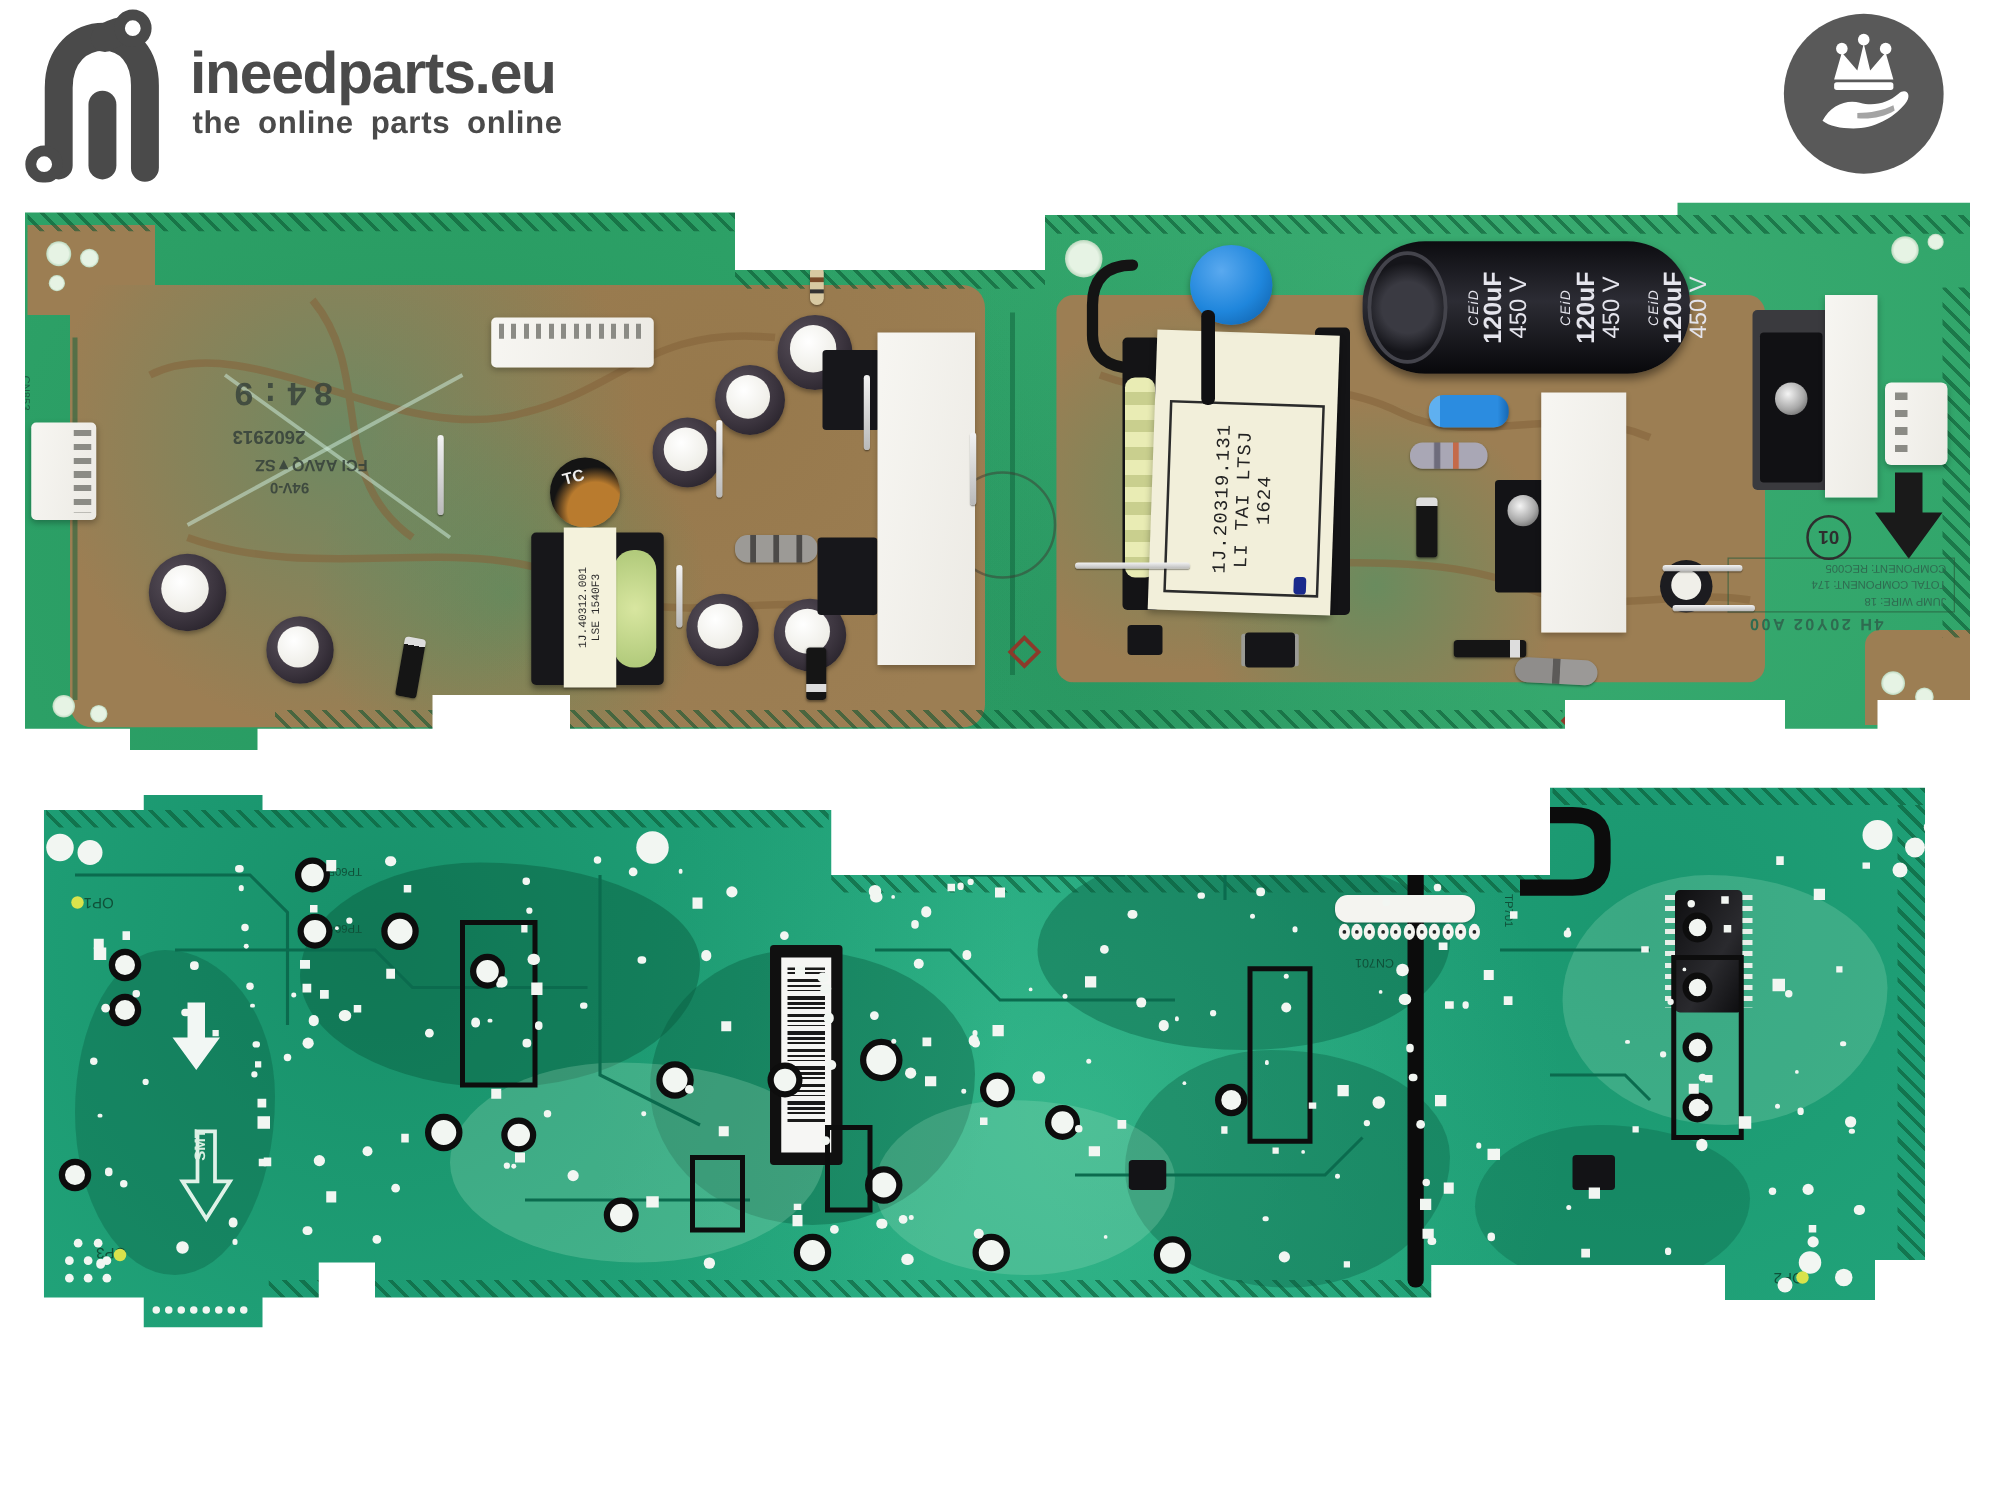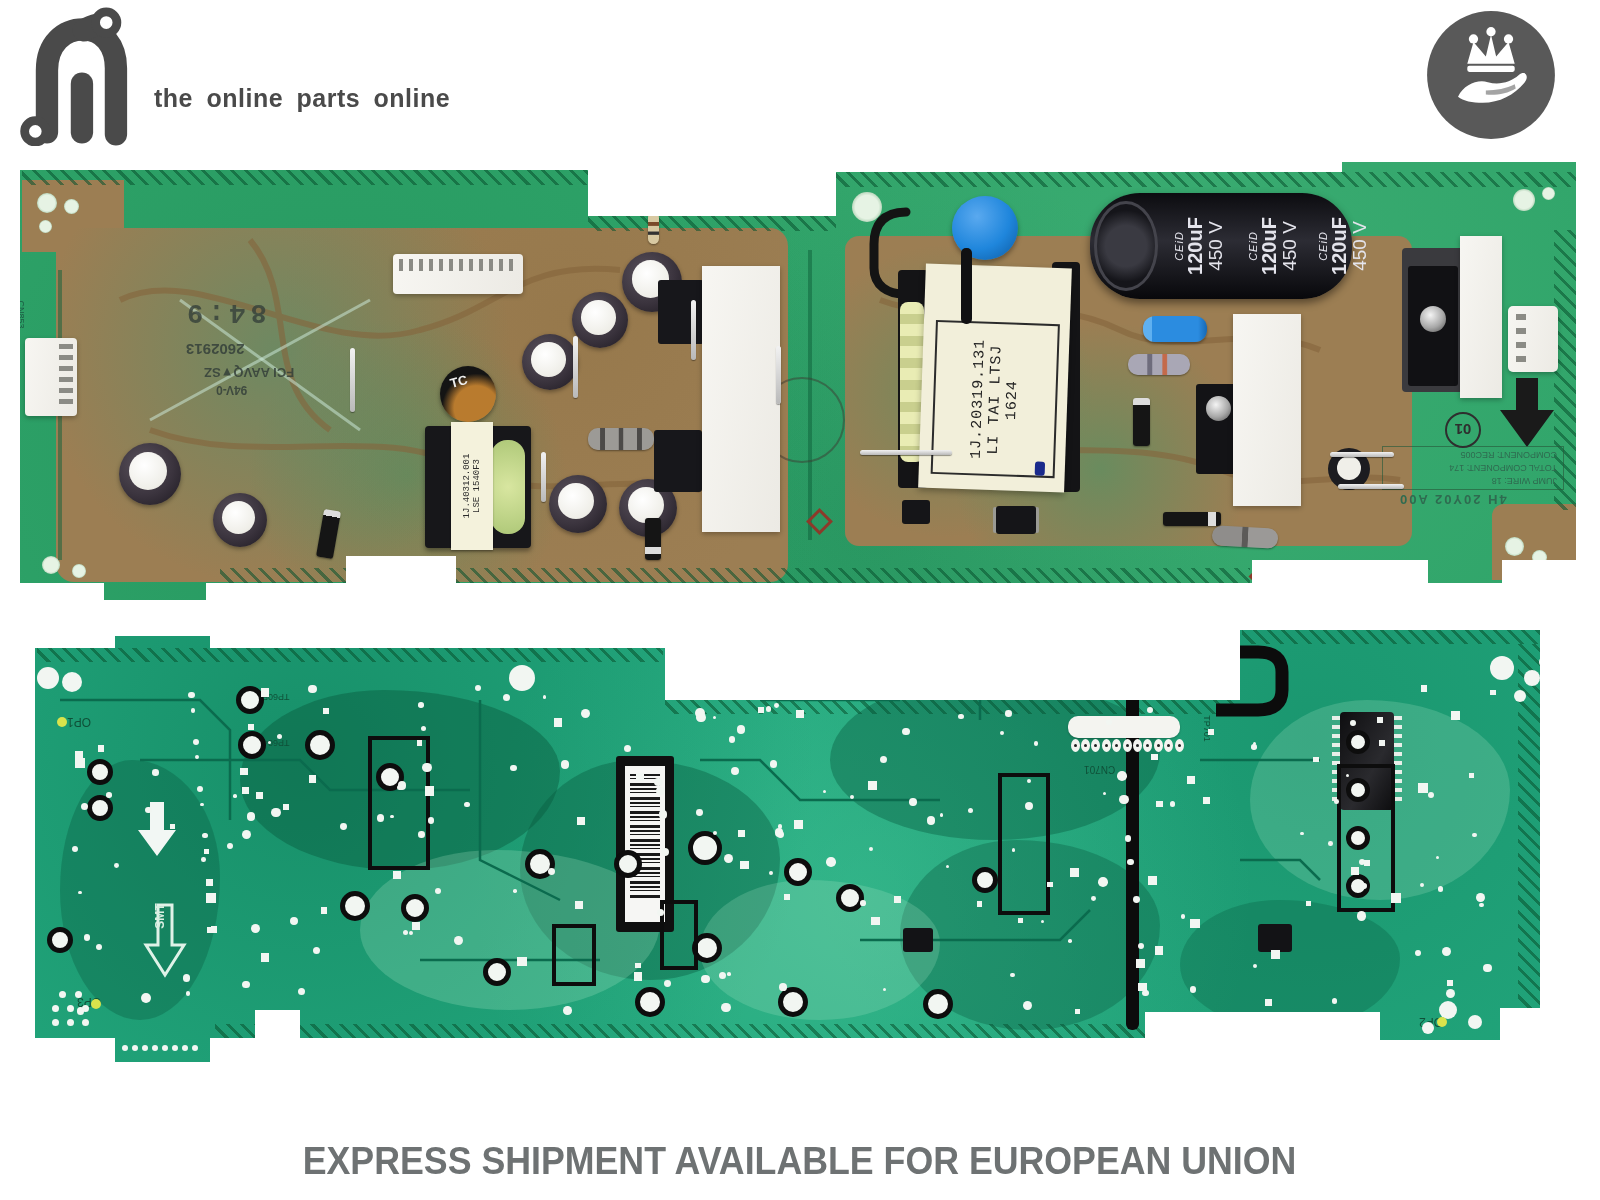--- a/index.html
+++ b/index.html
@@ -47,20 +47,21 @@
       <svg width="136" height="140" viewBox="0 0 140 144">
         <g fill="none" stroke="#4a4a4a" stroke-width="23" stroke-linecap="round">
           <path d="M36 130 L36 66 C36 38 54 24 73 24 C94 24 107 41 107 64 L107 132"></path>
           <path d="M72 130 L72 80"></path>
           <path d="M74 25 C80 21 84 20 89 19"></path>
         </g>
         <circle cx="97" cy="17" r="11" fill="#ffffff" stroke="#4a4a4a" stroke-width="9"></circle>
         <circle cx="24" cy="129" r="11" fill="#ffffff" stroke="#4a4a4a" stroke-width="9"></circle>
       </svg>
     </div>
+    <div class="a brandName" style="left:152px;top:34px;">ineedparts.eu</div>
     <div class="a brandTag" style="left:154px;top:86px;">the online parts online</div>
 
     <div class="a" style="left:1424px;top:8px;width:134px;height:134px;">
       <svg width="134" height="134" viewBox="0 0 130 130">
         <circle cx="65" cy="65" r="62" fill="#595959"></circle>
         <g fill="#ffffff">
           <path d="M42 54 L48 33 L60 47 L65 26 L70 47 L82 33 L88 54 Z"></path>
           <circle cx="48" cy="30" r="4.5"></circle>
             <circle cx="65" cy="23" r="4.5"></circle>
             <circle cx="82" cy="30" r="4.5"></circle>
@@ -643,16 +644,13 @@
         <div style="position: absolute; left: 134.649px; top: 195.51px; width: 5.57487px; height: 5.57487px; background: rgb(242, 246, 242);"></div>
         <div style="position: absolute; left: 858.782px; top: 268.214px; width: 7.14746px; height: 7.14746px; background: rgb(242, 246, 242);"></div>
         <div style="position: absolute; left: 1344.36px; top: 112.383px; width: 5.93071px; height: 5.93071px; background: rgb(242, 246, 242);"></div>
         <div style="position: absolute; left: 759.496px; top: 191.973px; width: 9.00793px; height: 9.00793px; background: rgb(242, 246, 242);"></div>
         <div style="position: absolute; left: 1119.83px; top: 318.445px; width: 8.46247px; height: 8.46247px; background: rgb(242, 246, 242);"></div>
         <div style="position: absolute; left: 175.975px; top: 298.255px; width: 6.37766px; height: 6.37766px; background: rgb(242, 246, 242);"></div>
         <div style="position: absolute; left: 1356.06px; top: 265.363px; width: 9.83683px; height: 9.83683px; background: rgb(242, 246, 242);"></div>
       </div>
   </div>
 
-  <div class="a" style="left:0;top:1140px;width:1600px;text-align:center;">
-    <span class="footerTxt">EXPRESS SHIPMENT AVAILABLE FOR EUROPEAN UNION</span>
-  </div>
 </div>
 
 </body></html>

